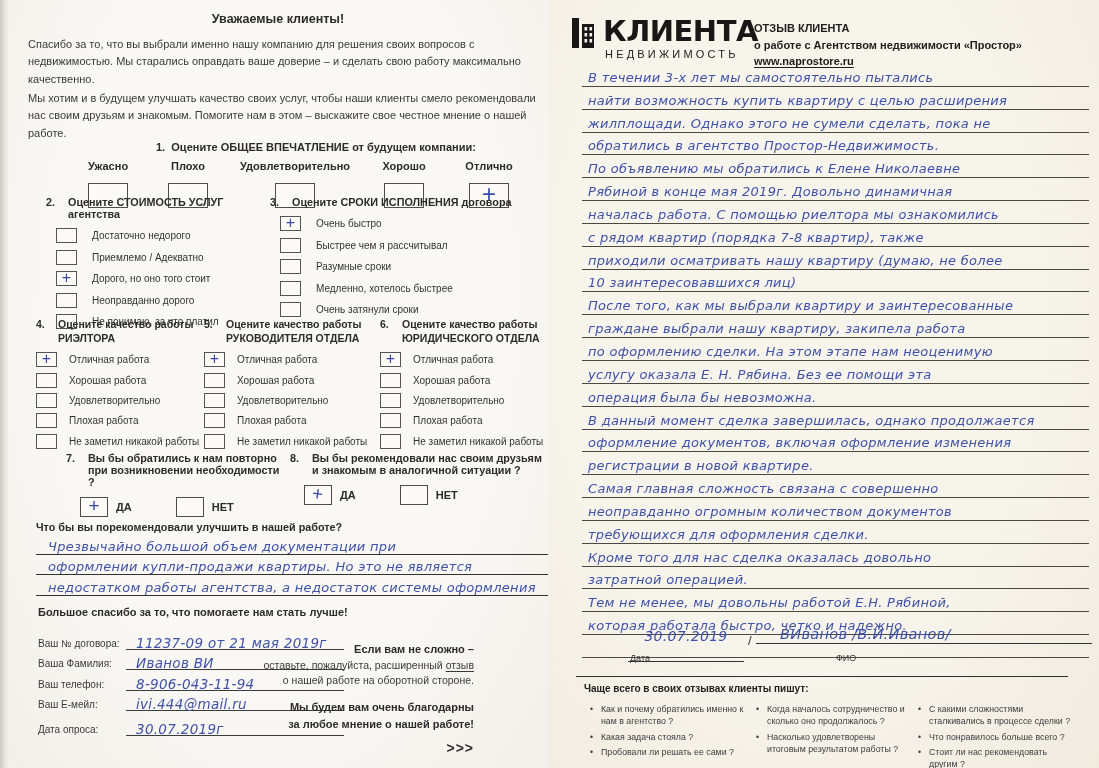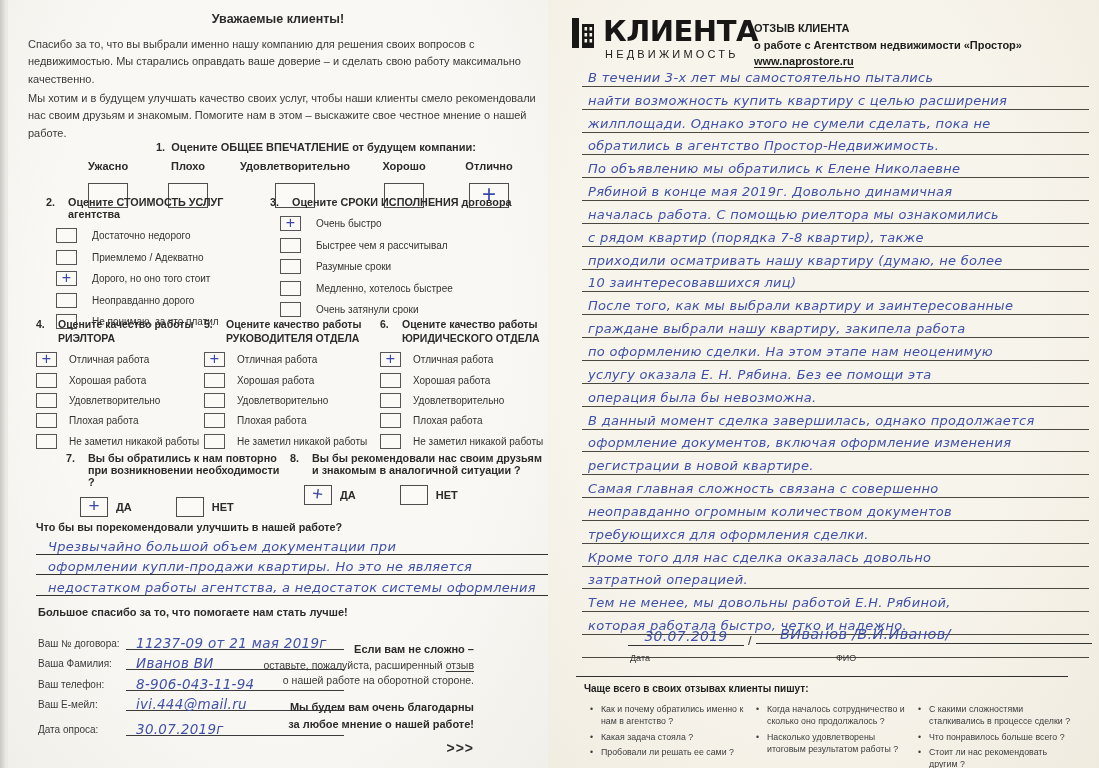--- a/index.html
+++ b/index.html
@@ -68,21 +68,21 @@
   .logo{position:absolute;top:16px;left:22px;display:flex;align-items:flex-start;}
   .logo-text{margin-left:7px;}
   .logo-name{font-family:"DejaVu Sans",sans-serif;font-weight:bold;font-size:29px;line-height:30px;letter-spacing:-.5px;color:#181715;}
   .logo-sub{font-size:11px;letter-spacing:3.2px;color:#22211e;margin-top:2px;margin-left:2px;}
   .rp-header{position:absolute;top:20px;left:206px;width:335px;font-size:11px;line-height:1.5;font-weight:bold;color:#1d1d1b;}
   .rp-header .url{text-decoration:underline;text-underline-offset:2px;}
   .review{position:absolute;top:64px;left:34px;width:507px;}
   .rline{height:20.85px;border-bottom:1px solid #4a483f;display:flex;align-items:flex-end;
          font-size:13px;white-space:nowrap;overflow:visible;padding-left:6px;padding-bottom:1px;}
   .sig-date{position:absolute;top:628px;left:80px;width:116px;border-bottom:1.2px solid #333;
-            font-size:14px;text-align:center;padding-bottom:1px;}
+            font-size:14px;text-align:center;padding-bottom:17px;}
   .sig-slash{position:absolute;top:633px;left:200px;font-size:13px;color:#333;}
   .sig-name{position:absolute;top:626px;left:208px;width:312px;border-bottom:1.2px solid #333;
             font-size:14.5px;padding-left:24px;padding-bottom:1px;white-space:nowrap;}
   .sig-label{position:absolute;font-size:9px;color:#3a3a3a;}
   .lab-date{top:653px;left:82px;} .lab-fio{top:653px;left:288px;}
   .sep{position:absolute;top:676px;left:28px;width:492px;border-top:1.6px solid #2f2f2d;}
   .rp-footer{position:absolute;top:683px;left:36px;width:492px;}
   .rp-footer-head{font-weight:bold;font-size:10px;color:#1e1e1c;}
   .fcols{display:flex;margin-top:9px;}
   .fcol{font-size:8.8px;line-height:1.4;color:#3c3c3c;}

